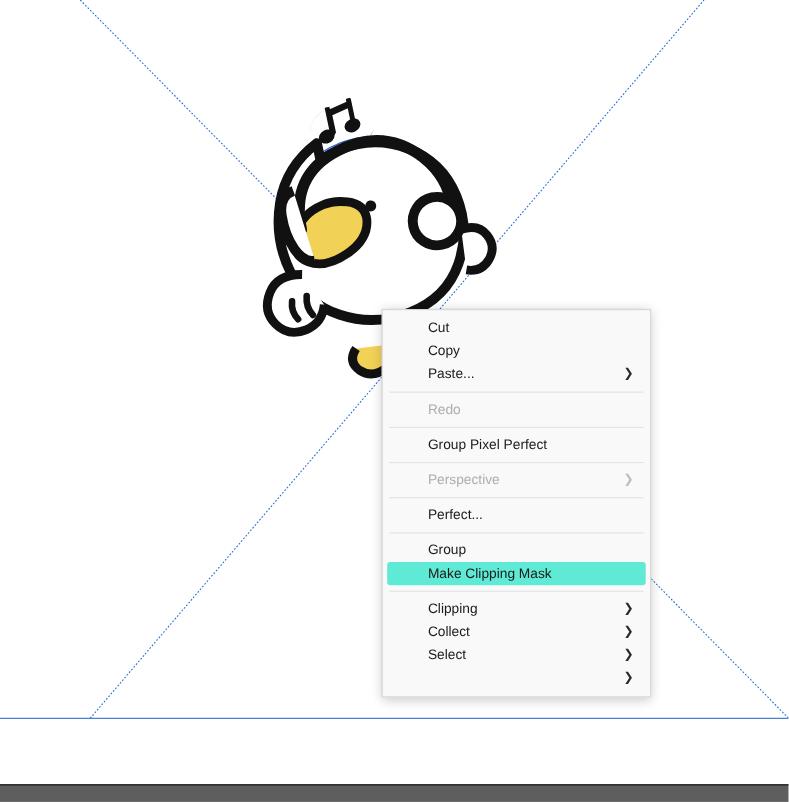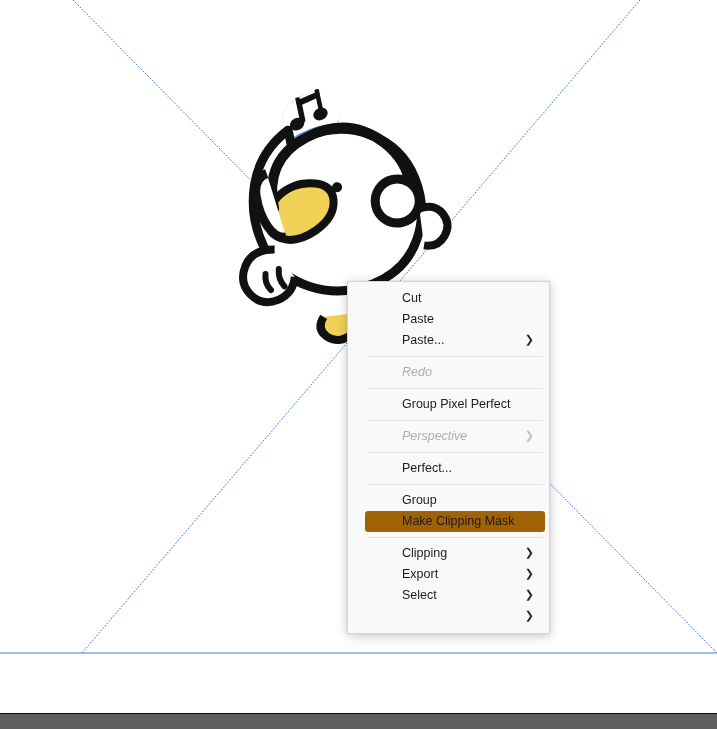--- a/index.html
+++ b/index.html
@@ -57,47 +57,47 @@
     background: #5e5e5e;
     border-top: 1px solid #0d0d0d;
     box-sizing: border-box;
   }
 
   
   #context-menu {
     position: absolute;
     left: 347px;
     top: 281px;
-    width: 203px;
+    width: 245px;
     background: #f9f9f9;
     border: 1px solid #d6d6d6;
     box-sizing: border-box;
     box-shadow: 0 2px 10px rgba(0,0,0,0.22), 0 0 1px rgba(0,0,0,0.18);
-    padding: 6px 0 6px 13px;
+    padding: 6px 0 6px 0;
     font-size: 12.5px;
     color: #1b1b1b;
     user-select: none;
   }
 
   .menu-item {
     position: relative;
     height: 21px;
     line-height: 21px;
     padding: 0 10px 0 37px;
     white-space: nowrap;
     box-sizing: border-box;
     border-radius: 3px;
     margin: 0 4px;
   }
   .menu-item .mi-label {
     display: inline-block;
     vertical-align: top;
   }
-  .menu-item.disabled { color: #adadad; font-style: italic; }
-  .menu-item.highlight { background: #a16207; }
+  .menu-item.disabled { color: #adadad; }
+  .menu-item.highlight { background: #5eead4; }
 
   .mi-arrow {
     position: absolute;
     right: 11px;
     top: 0;
     height: 21px;
     line-height: 20px;
     font-size: 11px;
     color: #2b2b2b;
     font-family: "DejaVu Sans", sans-serif;
@@ -172,34 +172,34 @@
           <path d="M100,226 q-10,10 -1,20 q10,10 24,3 q13,-7 10,-20" fill="#f2d157" stroke="#111111" stroke-width="8" stroke-linejoin="round"></path>
 
           <path d="M168,212 q-8,14 4,24 q13,10 27,1 q12,-9 7,-22" fill="#f2d157" stroke="#111111" stroke-width="8" stroke-linejoin="round"></path>
         </g>
       </svg>
     </div>
   </div>
 
   <div id="context-menu">
       <div class="menu-item"><span class="mi-label">Cut</span></div>
-      <div class="menu-item"><span class="mi-label">Paste</span></div>
+      <div class="menu-item"><span class="mi-label">Copy</span></div>
       <div class="menu-item"><span class="mi-label">Paste...</span><span class="mi-arrow">❯</span></div>
       <div class="menu-sep"></div>
       <div class="menu-item disabled"><span class="mi-label">Redo</span></div>
       <div class="menu-sep"></div>
       <div class="menu-item"><span class="mi-label">Group Pixel Perfect</span></div>
       <div class="menu-sep"></div>
       <div class="menu-item disabled"><span class="mi-label">Perspective</span><span class="mi-arrow">❯</span></div>
       <div class="menu-sep"></div>
       <div class="menu-item"><span class="mi-label">Perfect...</span></div>
       <div class="menu-sep"></div>
       <div class="menu-item"><span class="mi-label">Group</span></div>
       <div class="menu-item highlight"><span class="mi-label">Make Clipping Mask</span></div>
       <div class="menu-sep"></div>
       <div class="menu-item"><span class="mi-label">Clipping</span><span class="mi-arrow">❯</span></div>
-      <div class="menu-item"><span class="mi-label">Export</span><span class="mi-arrow">❯</span></div>
+      <div class="menu-item"><span class="mi-label">Collect</span><span class="mi-arrow">❯</span></div>
       <div class="menu-item"><span class="mi-label">Select</span><span class="mi-arrow">❯</span></div>
       <div class="menu-item"><span class="mi-arrow">❯</span></div>
     </div>
 
   <div id="statusbar"></div>
 </div>
 
 </body></html>

